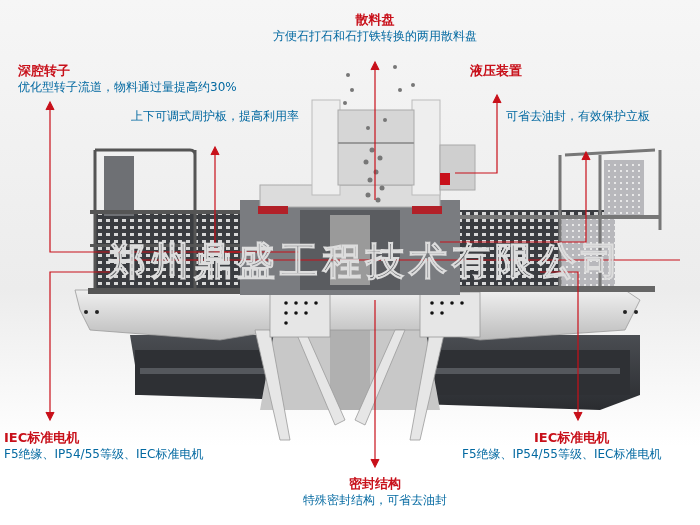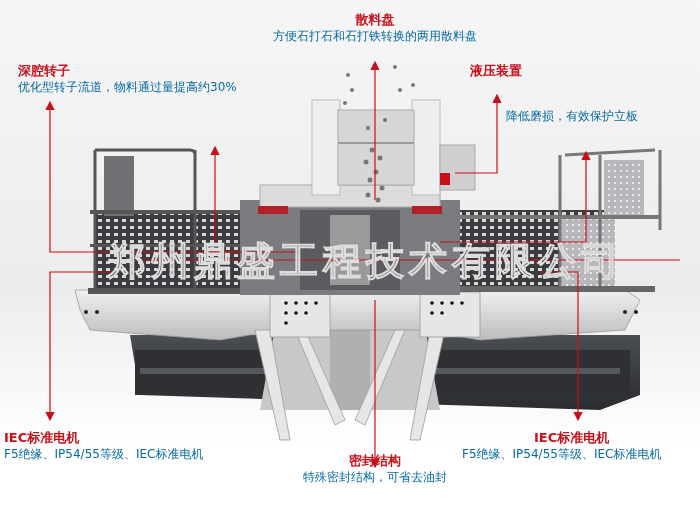--- a/index.html
+++ b/index.html
@@ -159,36 +159,37 @@
   <div class="ttl">散料盘</div>
   <div class="dsc">方便石打石和石打铁转换的两用散料盘</div>
 </div>
 
 <div class="lbl" style="left:18px;top:63px;">
   <div class="ttl">深腔转子</div>
   <div class="dsc">优化型转子流道，物料通过量提高约30%</div>
 </div>
 
 <div class="lbl c" style="left:110px;top:108px;width:210px;">
+  <div class="dsc">上下可调式周护板，提高利用率</div>
 </div>
 
 <div class="lbl" style="left:470px;top:63px;">
   <div class="ttl">液压装置</div>
 </div>
 
 <div class="lbl" style="left:506px;top:108px;">
-  <div class="dsc">降低磨损，有效保护立板</div>
+  <div class="dsc">可省去油封，有效保护立板</div>
 </div>
 
 <div class="lbl" style="left:4px;top:430px;">
   <div class="ttl">IEC标准电机</div>
   <div class="dsc">F5绝缘、IP54/55等级、IEC标准电机</div>
 </div>
 
 <div class="lbl" style="left:462px;top:430px;">
   <div class="ttl" style="padding-left:72px;">IEC标准电机</div>
   <div class="dsc">F5绝缘、IP54/55等级、IEC标准电机</div>
 </div>
 
-<div class="lbl c" style="left:275px;top:453px;width:200px;">
+<div class="lbl c" style="left:275px;top:476px;width:200px;">
   <div class="ttl">密封结构</div>
   <div class="dsc">特殊密封结构，可省去油封</div>
 </div>
 
 </body></html>

